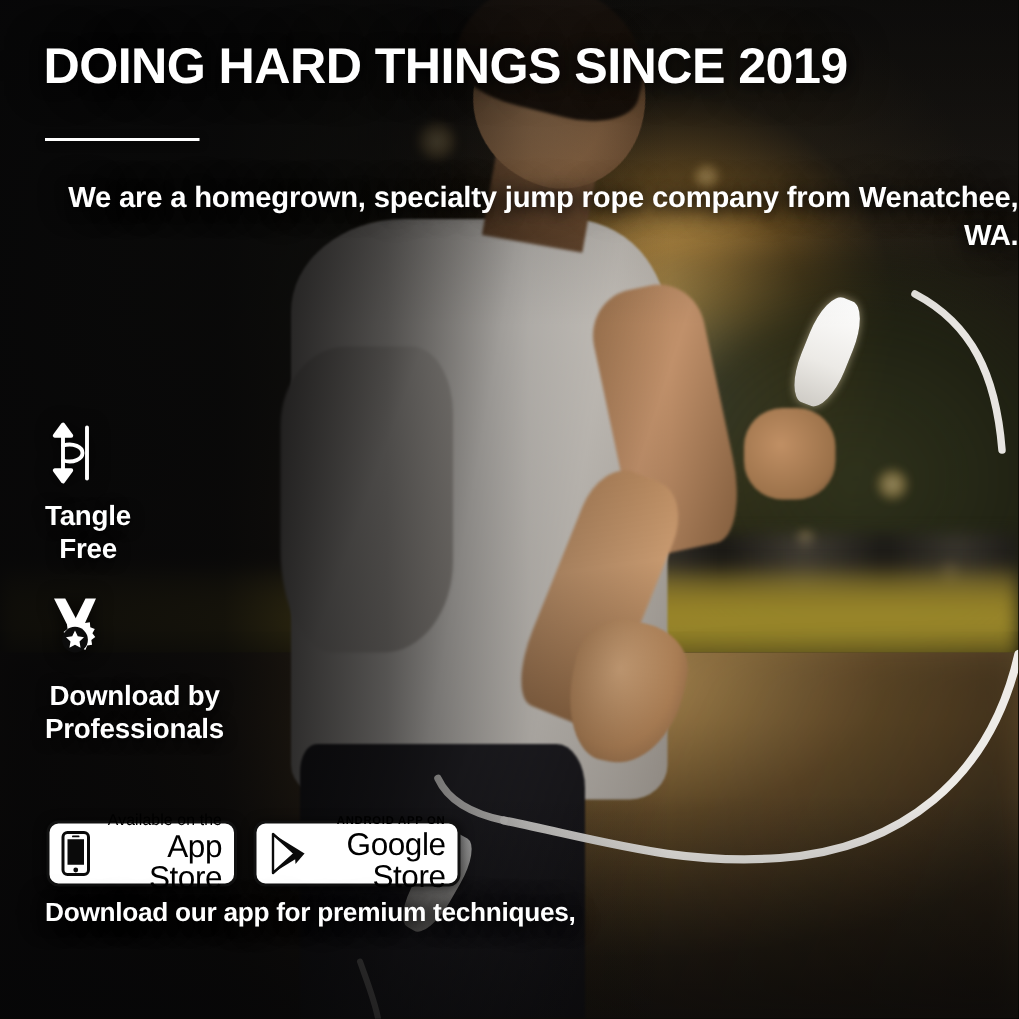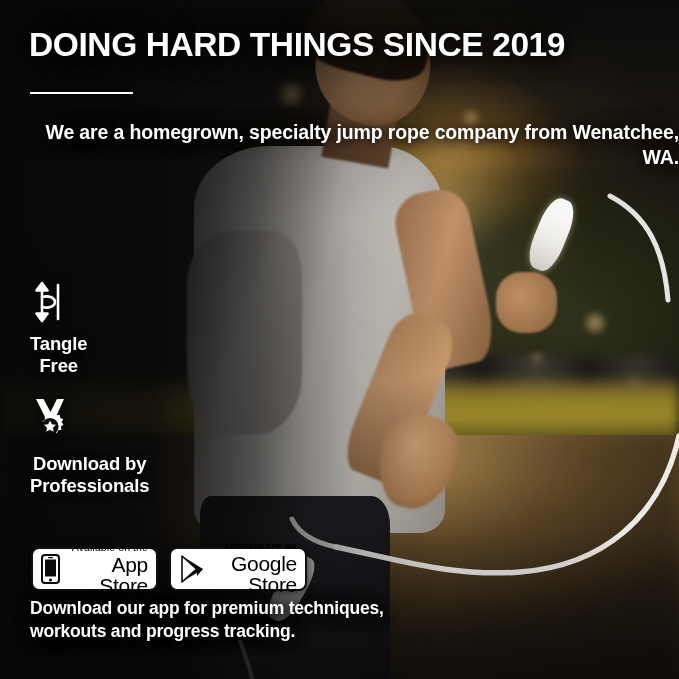--- a/index.html
+++ b/index.html
@@ -475,17 +475,16 @@
         </svg>
         <span class="badge-text">
           <span class="badge-top-gp">ANDROID APP ON</span>
           <span class="badge-main">Google Store</span>
         </span>
       </div>
     </div>
 
     <div class="cta">
       <p>Download our app for premium techniques,</p>
-      <p>workouts and progress tracking.</p>
     </div>
 
   </div>
 </div>
 
 </body></html>

